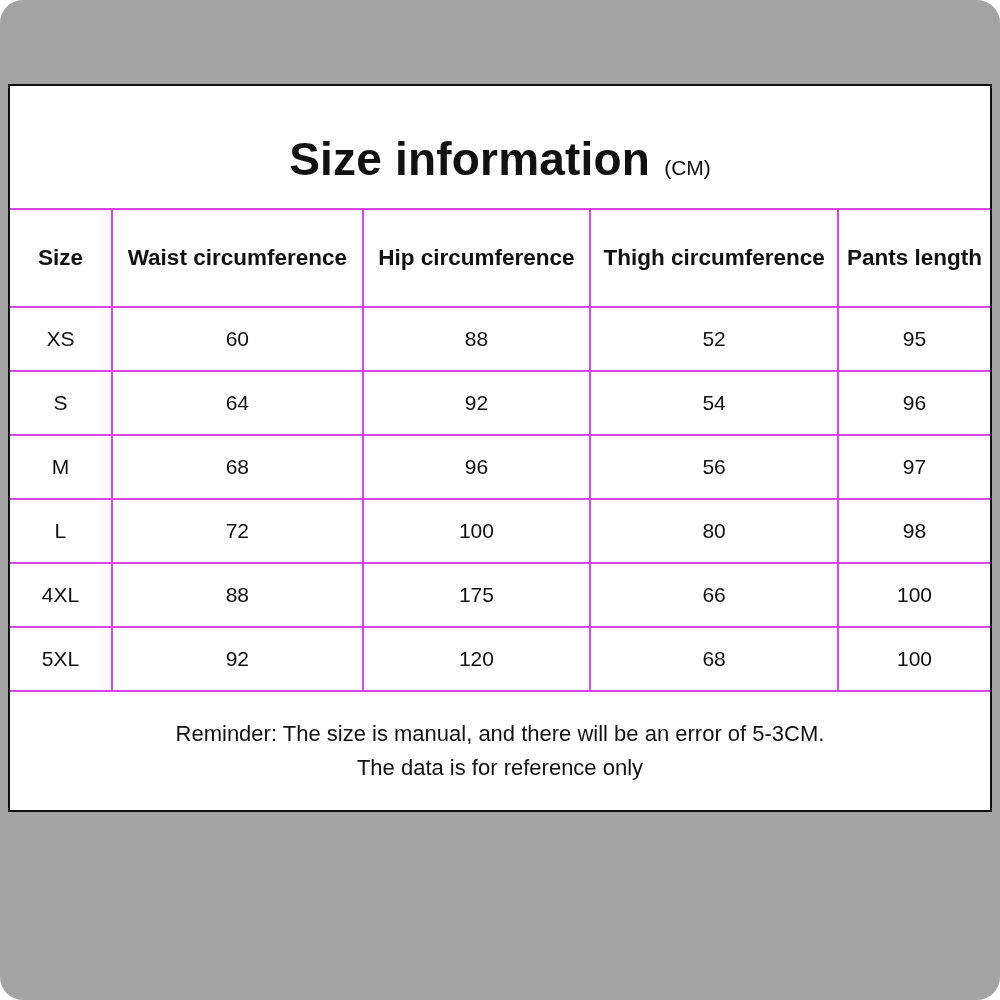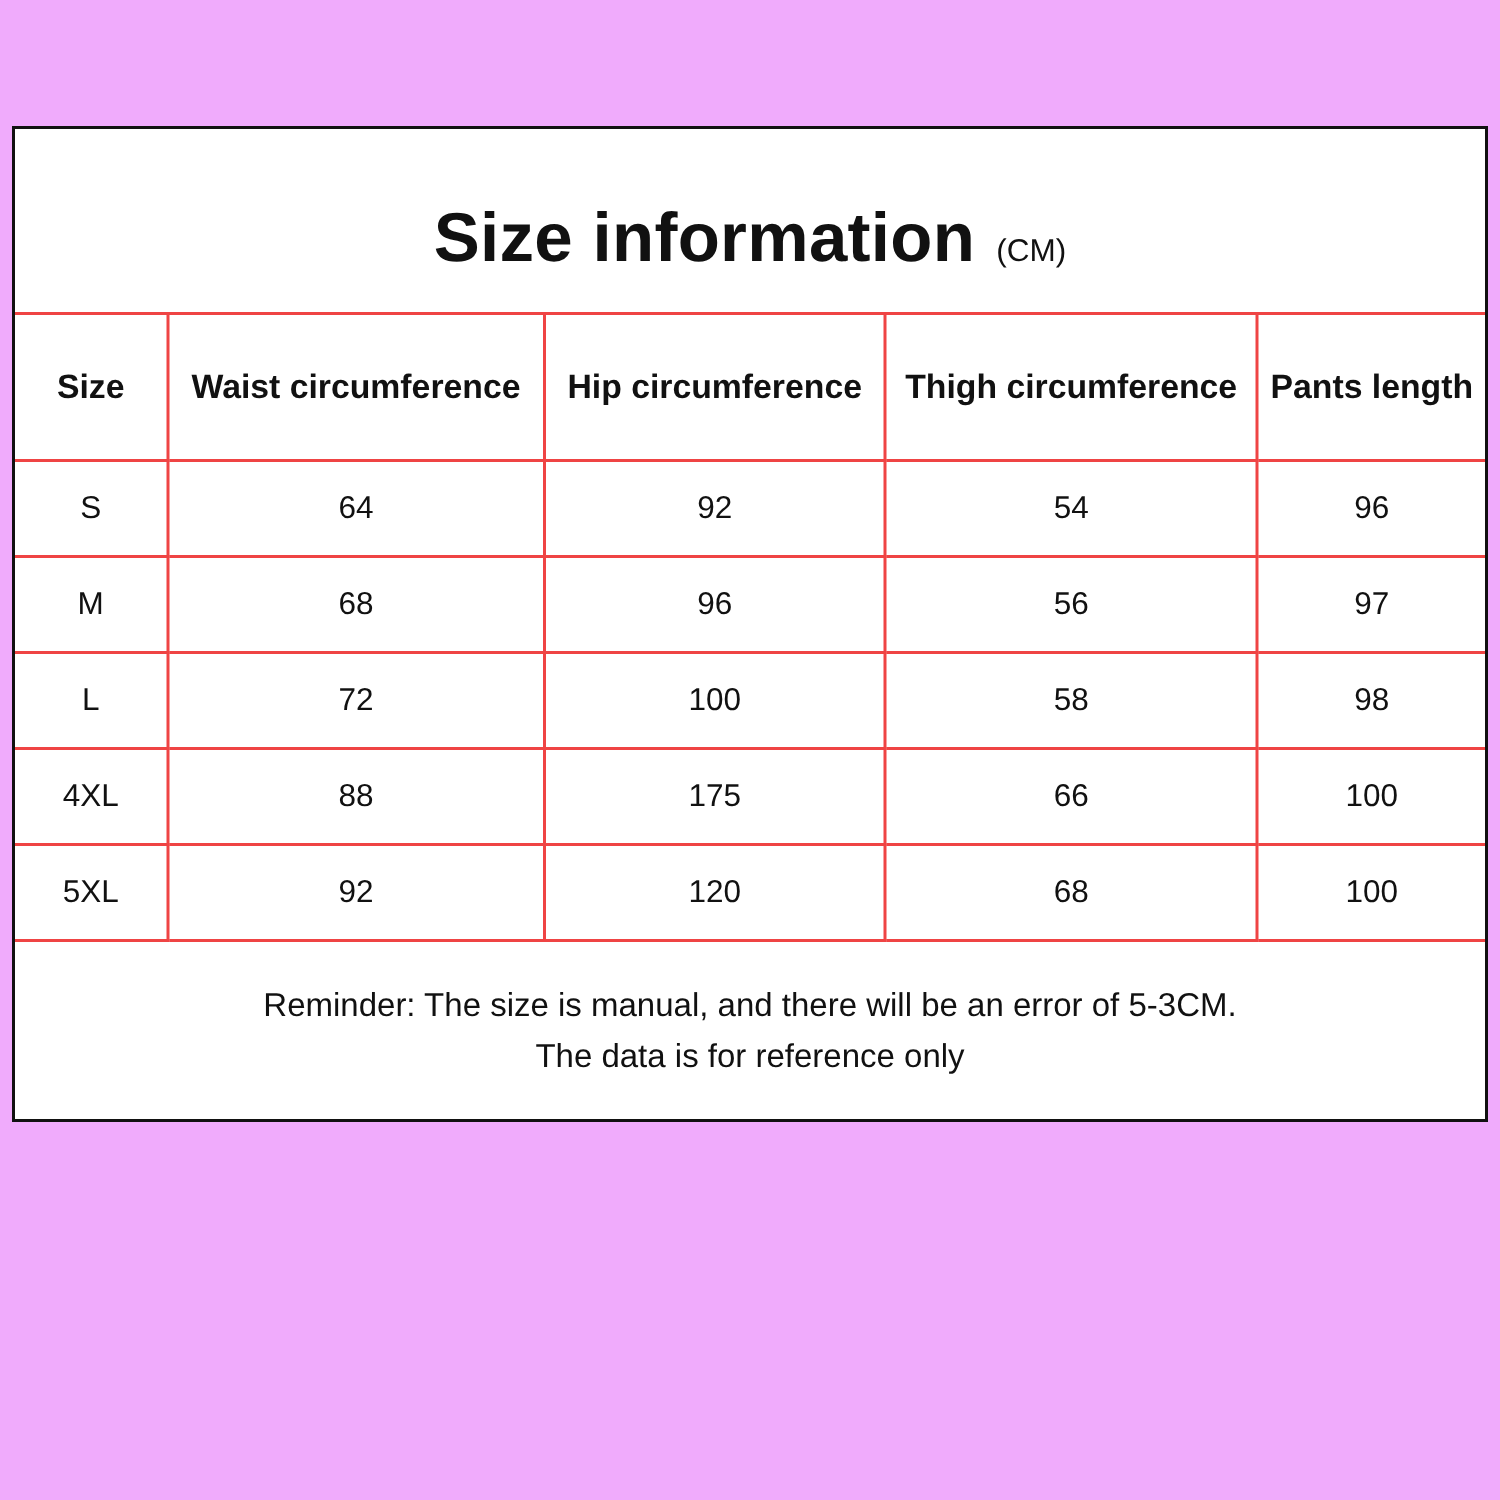--- a/index.html
+++ b/index.html
@@ -7,39 +7,40 @@
     padding: 0;
     width: 1000px;
     height: 1000px;
     background: #ffffff;
     font-family: "Liberation Sans", sans-serif;
   }
   #page {
     position: relative;
     width: 1000px;
     height: 1000px;
-    background: #f0abfc;
+    background: #a3a3a3;
     overflow: hidden;
+    border-radius: 23px;
   }
   .table-wrap {
     position: absolute;
     left: 8px;
     top: 84px;
     width: 984px;
     border: 2px solid #111111;
     box-sizing: border-box;
     background: #ffffff;
   }
   table.size-table {
     width: 100%;
     border-collapse: collapse;
     table-layout: fixed;
   }
   table.size-table td {
-    border: 2px solid #ef4444;
+    border: 2px solid #d946ef;
     text-align: center;
     vertical-align: middle;
     color: #111111;
     font-family: "Liberation Sans", sans-serif;
   }
   
   table.size-table tr td:first-child { border-left: none; }
   table.size-table tr td:last-child { border-right: none; }
   table.size-table tr:first-child td { border-top: none; }
   table.size-table tr:last-child td { border-bottom: none; }
@@ -114,38 +115,45 @@
 
         <tr class="header-row">
           <td>Size</td>
           <td>Waist circumference</td>
           <td>Hip circumference</td>
           <td>Thigh circumference</td>
           <td>Pants length</td>
         </tr>
 
         <tr class="data-row">
+          <td>XS</td>
+          <td>60</td>
+          <td>88</td>
+          <td>52</td>
+          <td>95</td>
+        </tr>
+        <tr class="data-row">
           <td>S</td>
           <td>64</td>
           <td>92</td>
           <td>54</td>
           <td>96</td>
         </tr>
         <tr class="data-row">
           <td>M</td>
           <td>68</td>
           <td>96</td>
           <td>56</td>
           <td>97</td>
         </tr>
         <tr class="data-row">
           <td>L</td>
           <td>72</td>
           <td>100</td>
-          <td>58</td>
+          <td>80</td>
           <td>98</td>
         </tr>
         <tr class="data-row">
           <td>4XL</td>
           <td>88</td>
           <td>175</td>
           <td>66</td>
           <td>100</td>
         </tr>
         <tr class="data-row">

